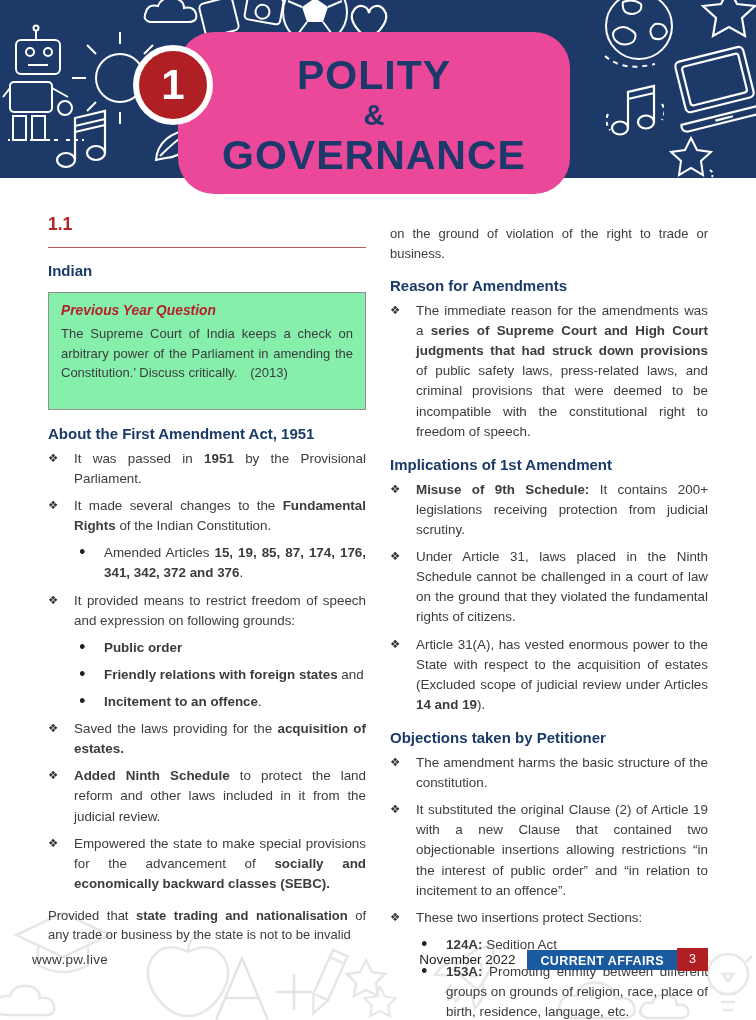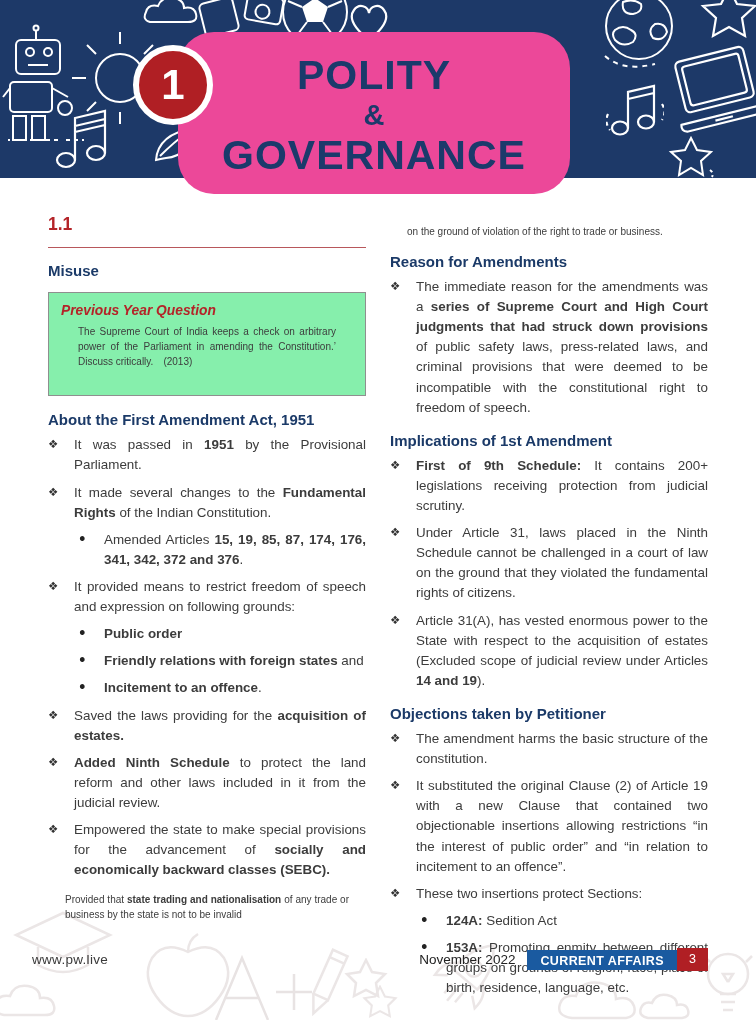--- a/index.html
+++ b/index.html
@@ -26,21 +26,21 @@
              justify-content:center;color:#fff;font-size:42px;font-weight:bold;}
   
   .col{position:absolute;width:318px;top:212px;z-index:1;}
   .col.left{left:48px;}
   .col.right{left:390px;}
   .sec-title{display:flex;color:var(--section_red);font-weight:bold;font-size:17.5px;line-height:1.45;}
   .sec-num{flex:0 0 48px;}
   .sec-text{flex:1;}
   .red-rule{border:none;border-top:1.5px solid var(--rule_red);margin:10px 0 2px;}
   h3{font-size:15px;color:var(--heading_navy);margin:14px 0 6px;font-weight:bold;}
-  .para{font-size:10px;line-height:1.5;text-align:justify;color:var(--body_text);margin:6px 17px;}
+  .para{font-size:13px;line-height:1.5;text-align:justify;color:var(--body_text);margin:6px 0;}
   .closing{margin-top:12px;}
   .pyq{border:1px solid var(--box_border);padding:6px 12px 20px;margin:13px 0 15px;background:#86efac;}
   .pyq-label{color:var(--section_red);font-weight:bold;font-style:italic;font-size:13.8px;margin:4px 0 2px;}
   .li{display:flex;margin:7px 0;}
   .li .bullet{flex:0 0 26px;font-size:11.5px;color:#333;line-height:1.7;
               font-family:"DejaVu Sans",sans-serif;}
   .li .txt{flex:1;font-size:13.4px;line-height:1.5;text-align:justify;color:var(--body_text);}
   .li.dot{padding-left:30px;}
   .li.dot .bullet{font-size:13.4px;font-weight:bold;line-height:1.45;color:#222;}
   
@@ -162,21 +162,21 @@
     <div class="chapter-badge">
       <span>1</span>
     </div>
   </header>
 
   <section class="col left">
     <div class="sec-title">
       <span class="sec-num">1.1</span>
     </div>
     <div class="red-rule"></div>
-    <h3>Misuse</h3>
+    <h3>Indian</h3>
     <div class="pyq">
       <div class="pyq-label">Previous Year Question</div>
       <p class="para"><span>The Supreme Court of India keeps a check on arbitrary power of the Parliament in amending the Constitution.’ Discuss critically.</span><span>  (2013)</span></p>
     </div>
     <h3>About the First Amendment Act, 1951</h3>
     <div>
         <div class="li diamond">
           <span class="bullet">❖</span>
           <span class="txt"><span>It was passed in </span><b>1951</b><span> by the Provisional Parliament.</span></span>
         </div>
@@ -226,21 +226,21 @@
     <div>
         <div class="li diamond">
           <span class="bullet">❖</span>
           <span class="txt"><span>The immediate reason for the amendments was a </span><b>series of Supreme Court and High Court judgments that had struck down provisions</b><span> of public safety laws, press-related laws, and criminal provisions that were deemed to be incompatible with the constitutional right to freedom of speech.</span></span>
         </div>
       </div>
     <h3>Implications of 1st Amendment</h3>
     <div>
         <div class="li diamond">
           <span class="bullet">❖</span>
-          <span class="txt"><b>First of 9th Schedule:</b><span> It contains 200+ legislations receiving protection from judicial scrutiny.</span></span>
+          <span class="txt"><b>Misuse of 9th Schedule:</b><span> It contains 200+ legislations receiving protection from judicial scrutiny.</span></span>
         </div>
         <div class="li diamond">
           <span class="bullet">❖</span>
           <span class="txt"><span>Under Article 31, laws placed in the Ninth Schedule cannot be challenged in a court of law on the ground that they violated the fundamental rights of citizens.</span></span>
         </div>
         <div class="li diamond">
           <span class="bullet">❖</span>
           <span class="txt"><span>Article 31(A), has vested enormous power to the State with respect to the acquisition of estates (Excluded scope of judicial review under Articles </span><b>14 and 19</b><span>).</span></span>
         </div>
       </div>

